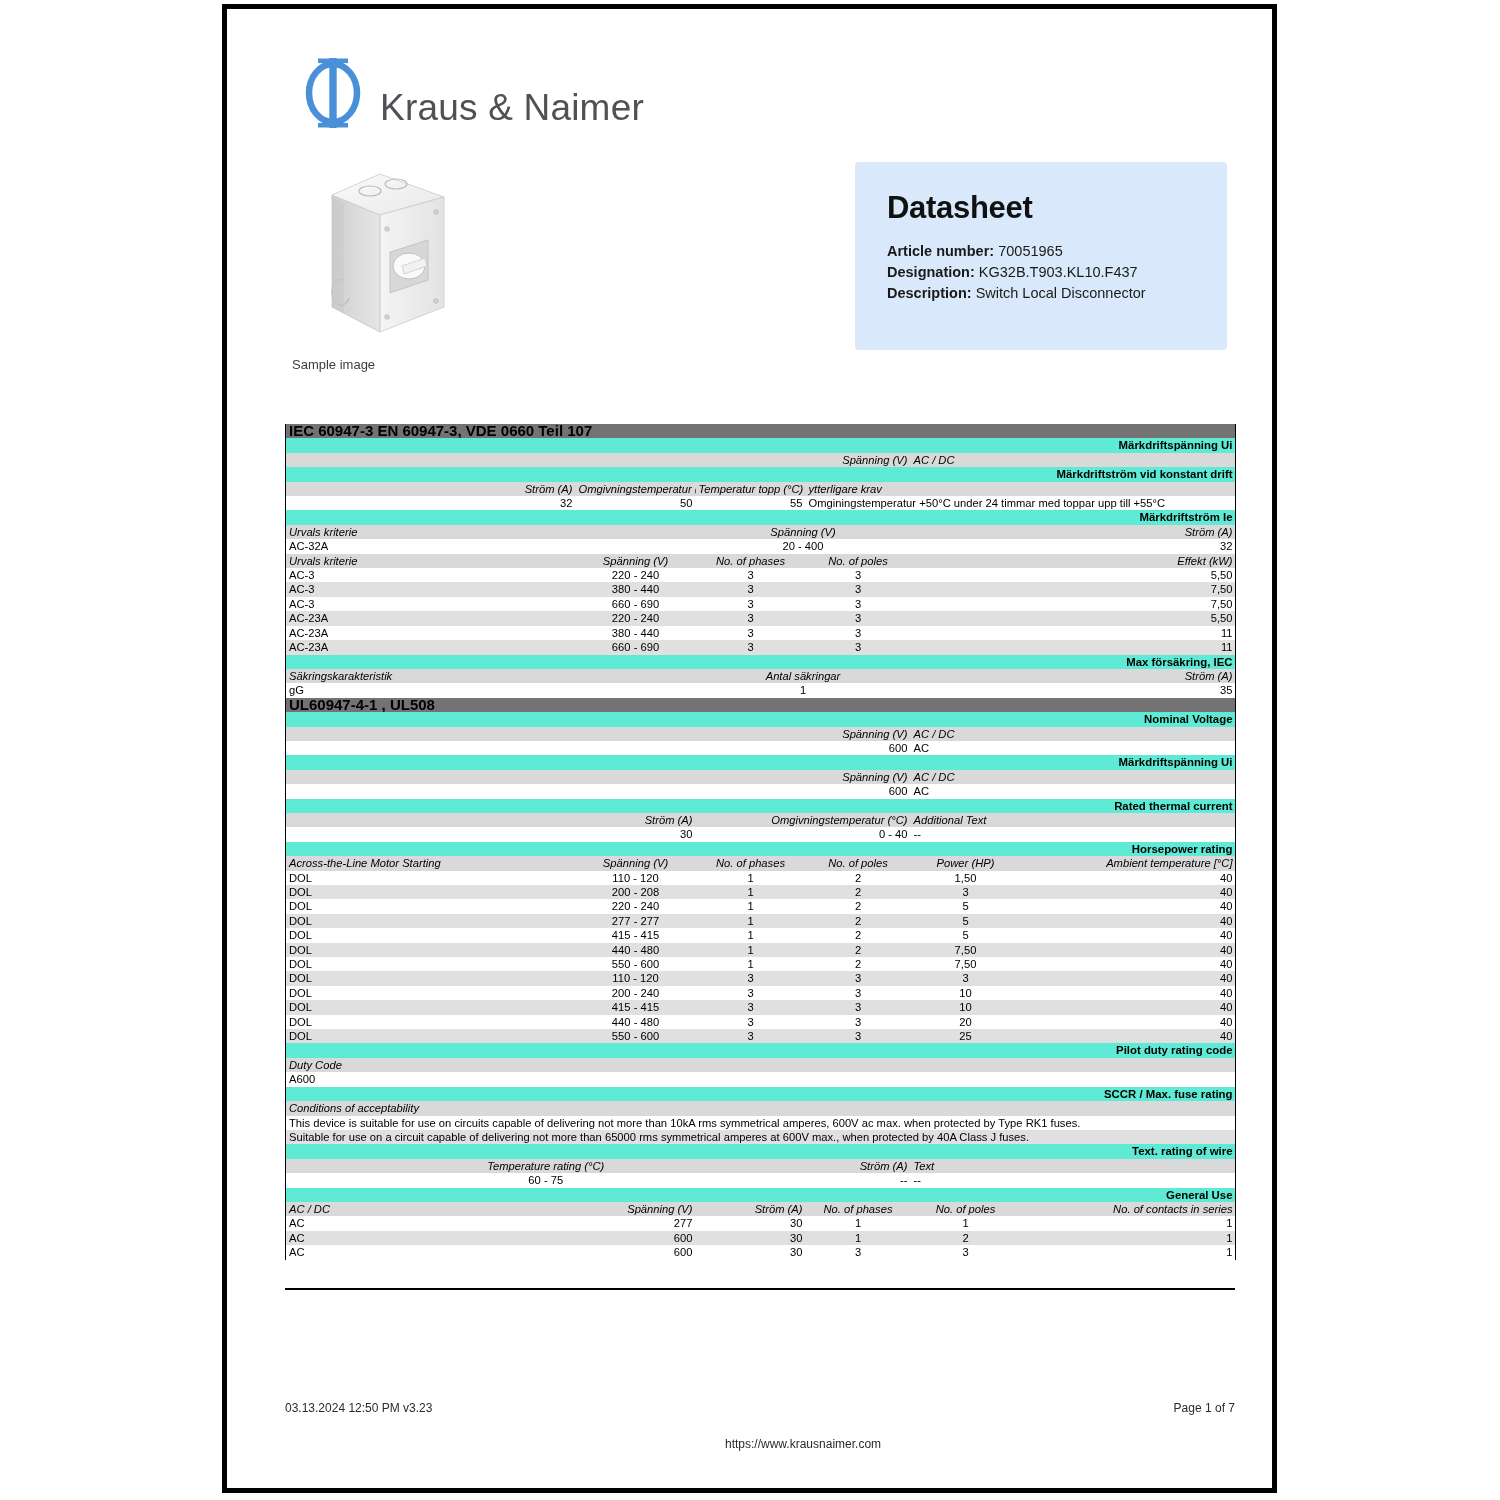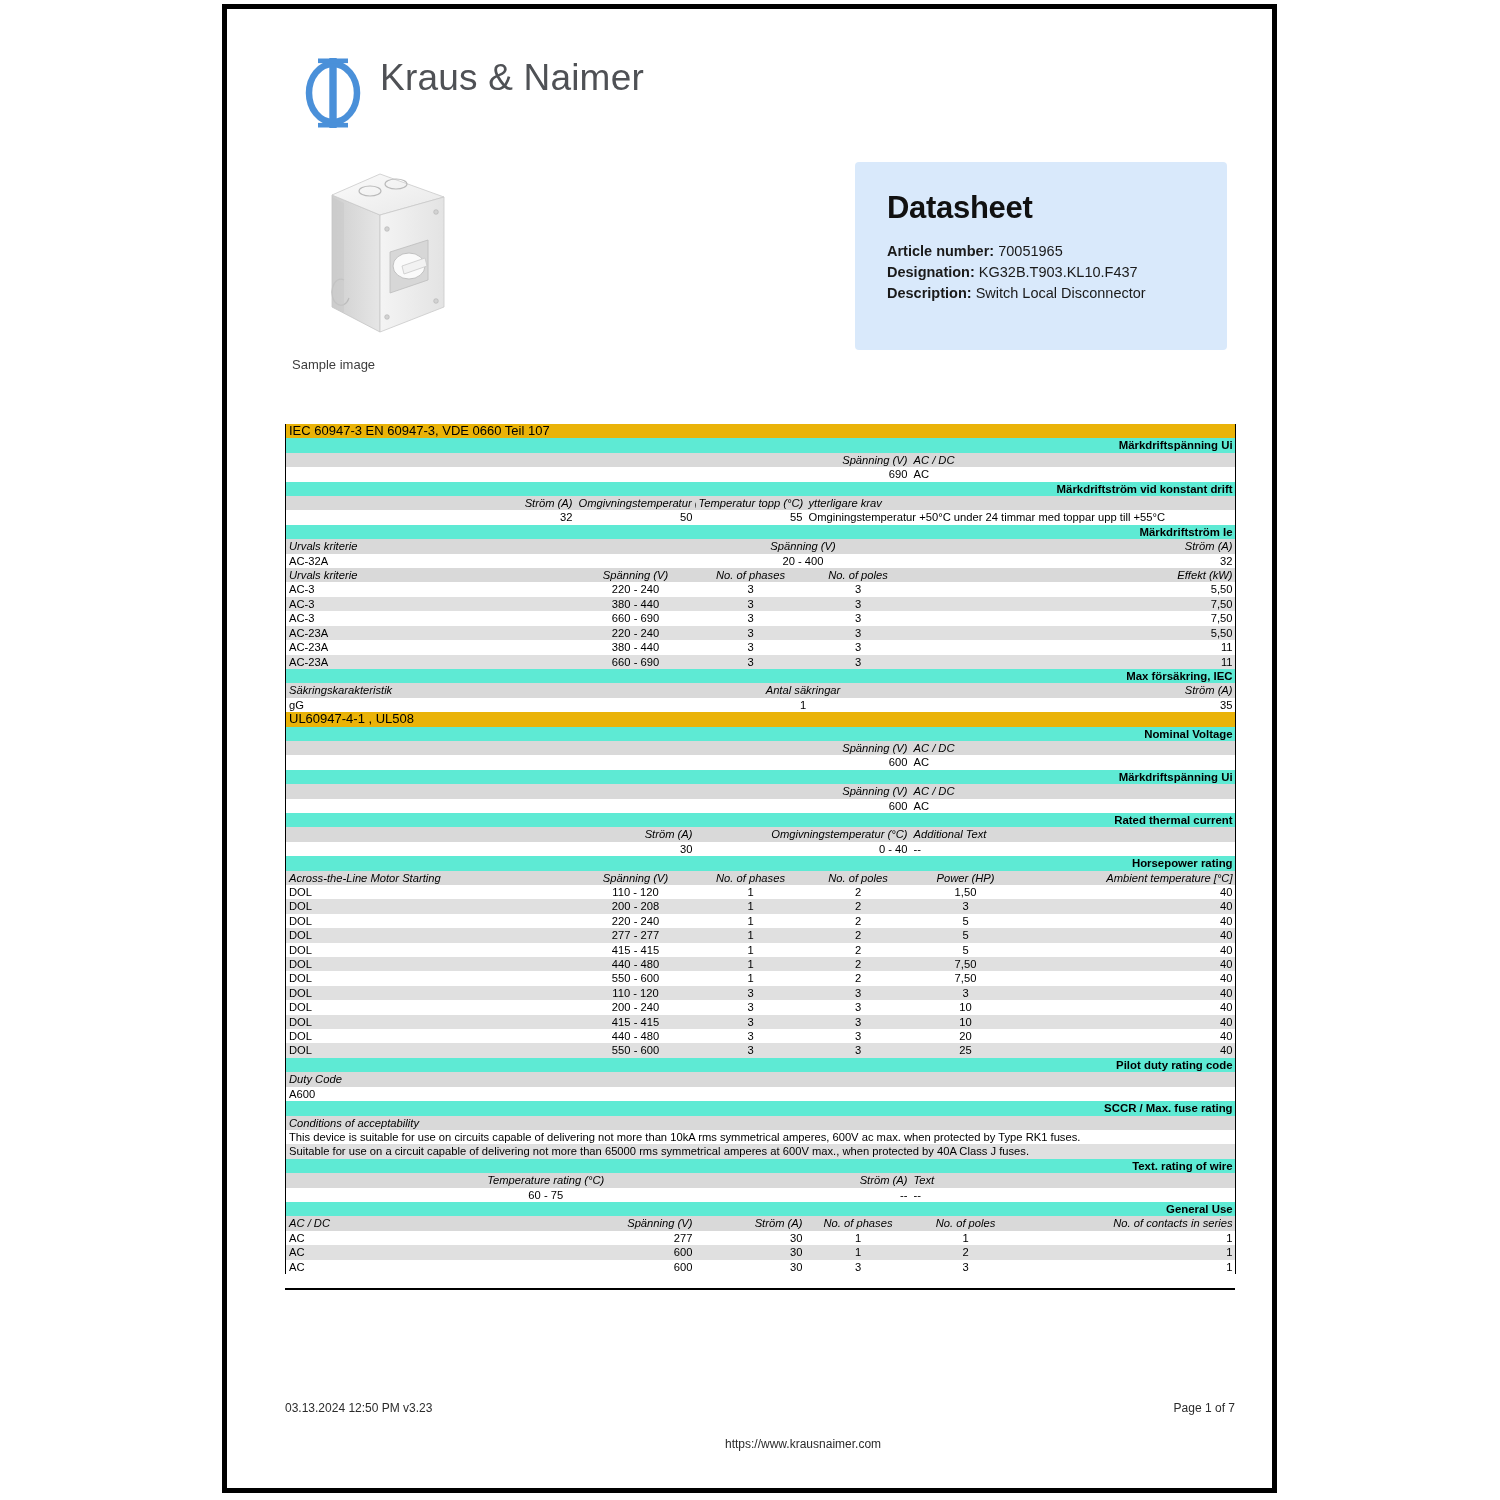--- a/index.html
+++ b/index.html
@@ -29,21 +29,21 @@
     height: 1479px;
     background: #ffffff;
   }
 
   
   #brand {
     position: absolute;
     left: 75px;
     top: 48px;
     display: flex;
-    align-items: flex-start;
+    align-items: flex-end;
     gap: 16px;
   }
   #brand-mark { width: 62px; height: 72px; display:block; }
   #brand-name {
     font-size: 37px;
     color: #4f5155;
     letter-spacing: 0.2px;
     font-weight: 400;
     white-space: nowrap;
   }
@@ -114,27 +114,27 @@
     padding: 0 3px;
     height: 14.4px;
     line-height: 14.4px;
     vertical-align: middle;
     border: 0;
     overflow: hidden;
     white-space: nowrap;
   }
   
   tr.std-row td {
-    font-weight: normal;
-    font-size: 13px;
+    font-weight: bold;
+    font-size: 15px;
     height: 19px;
     line-height: 19px;
     border-top: 2.2px solid #000;
     border-bottom: 1.1px solid #000;
-    background: #eab308;
+    background: #737373;
   }
   
   tr.grp-row td {
     font-weight: bold;
     font-size: 11.4px;
     height: 15px;
     line-height: 15px;
     border-top: 1.1px solid #000;
     border-bottom: 1.1px solid #000;
     background: #5eead4;
@@ -269,27 +269,20 @@
           <tr class="grp-row">
             <td colspan="6" class="l">Märkdriftspänning Ui</td>
           </tr>
           <tr class="hdr-row">
             <td colspan="3" class="l"></td>
             <td colspan="1" class="r">Spänning (V)</td>
             <td colspan="2" class="l">AC / DC</td>
             <td colspan="1" class="l"></td>
             <td colspan="1" class="l"></td>
           </tr>
-          <tr class="data-row">
-            <td colspan="3" class="l"></td>
-            <td colspan="1" class="r">690</td>
-            <td colspan="2" class="l">AC</td>
-            <td colspan="1" class="l"></td>
-            <td colspan="1" class="l"></td>
-          </tr>
           <tr class="grp-row">
             <td colspan="6" class="l">Märkdriftström vid konstant drift</td>
           </tr>
           <tr class="hdr-row">
             <td colspan="1" class="r">Ström (A)</td>
             <td colspan="1" class="r">Omgivningstemperatur (°C)</td>
             <td colspan="1" class="r">Temperatur topp (°C)</td>
             <td colspan="3" class="l">ytterligare krav</td>
           </tr>
           <tr class="data-row">

